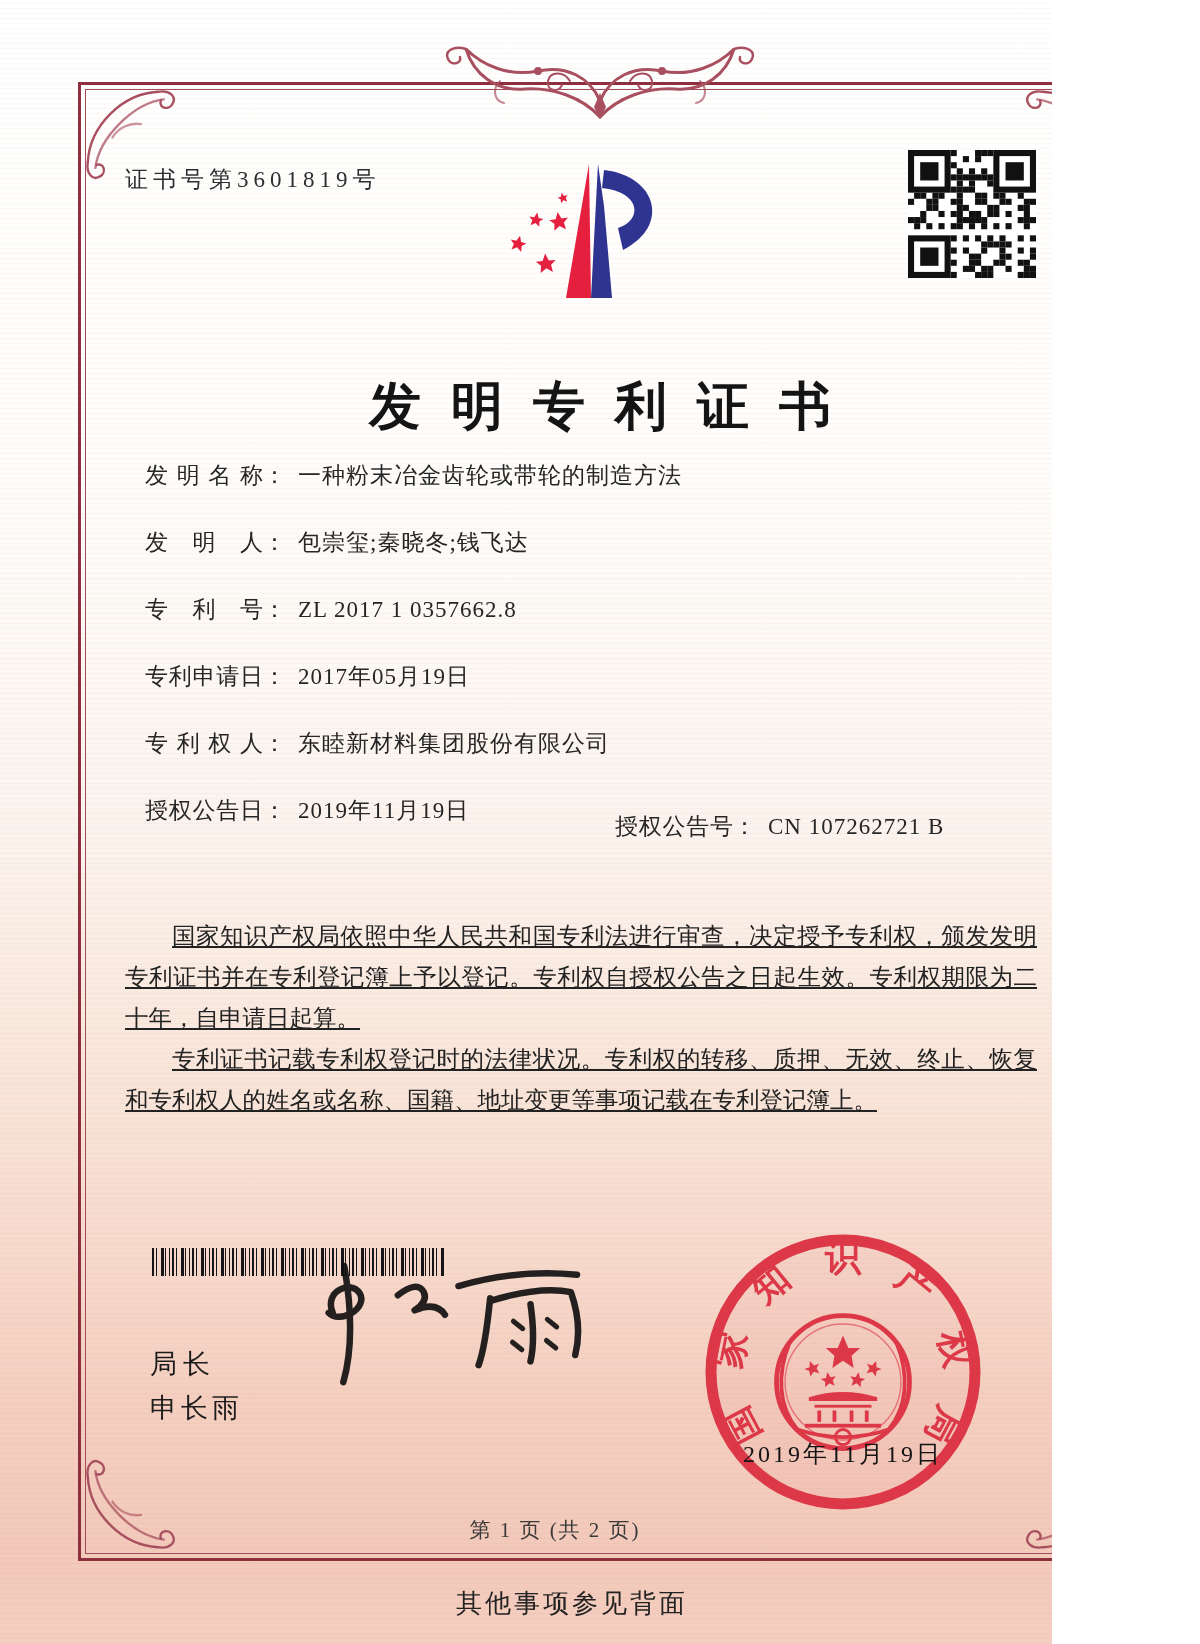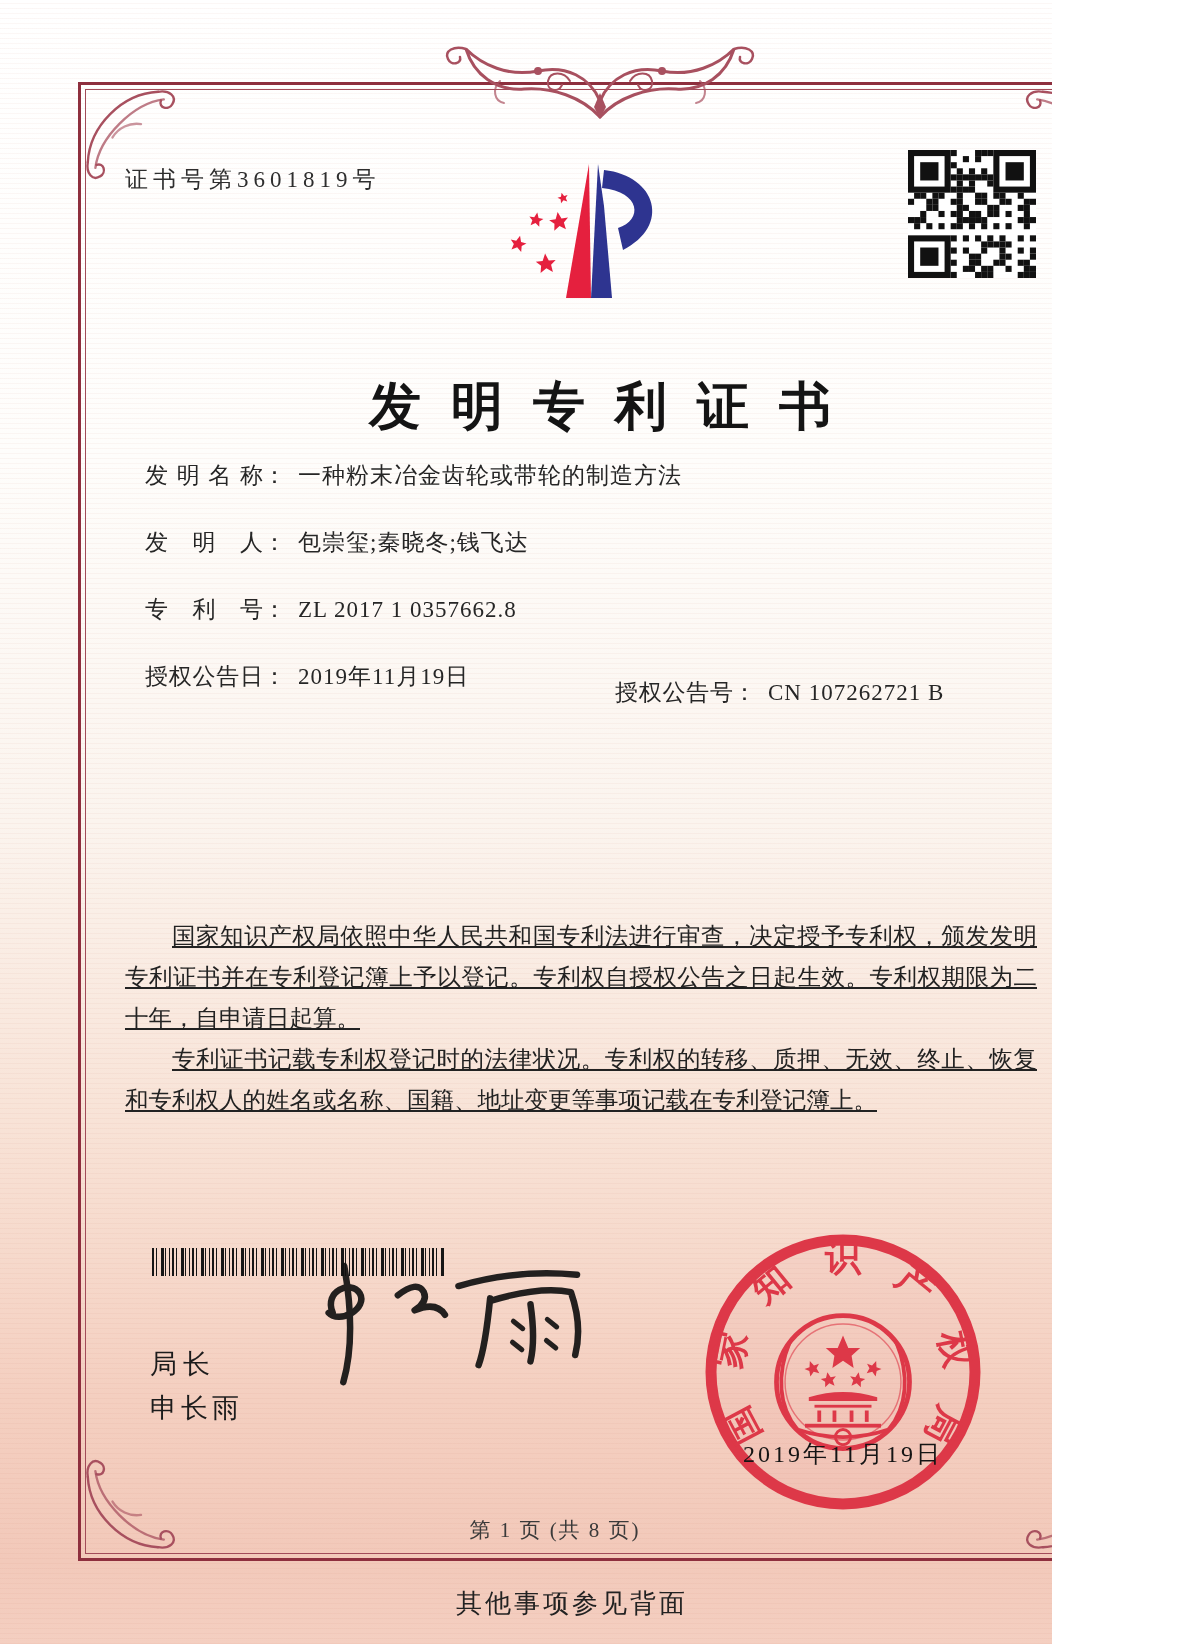--- a/index.html
+++ b/index.html
@@ -275,20 +275,26 @@
   <div class="abs fields">
     <div class="field-row">
       <span class="field-label">发明名称</span><span class="field-colon">：</span><span class="field-value">一种粉末冶金齿轮或带轮的制造方法</span>
     </div>
     <div class="field-row">
       <span class="field-label">发明人</span><span class="field-colon">：</span><span class="field-value">包崇玺;秦晓冬;钱飞达</span>
     </div>
     <div class="field-row">
       <span class="field-label">专利号</span><span class="field-colon">：</span><span class="field-value">ZL 2017 1 0357662.8</span>
     </div>
+    <div class="field-row">
+      <span class="field-label">专利申请日</span><span class="field-colon">：</span><span class="field-value">2017年05月19日</span>
+    </div>
+    <div class="field-row">
+      <span class="field-label">专利权人</span><span class="field-colon">：</span><span class="field-value">东睦新材料集团股份有限公司</span>
+    </div>
     <div class="field-row grant">
       <span class="field-label">授权公告日</span><span class="field-colon">：</span><span class="field-value">2019年11月19日</span>
       <span class="grant-col2">
         <span class="field-label">授权公告号</span><span class="field-colon">：</span><span class="field-value">CN 107262721 B</span>
       </span>
     </div>
   </div>
 
   <div class="abs paras">
     <p>国家知识产权局依照中华人民共和国专利法进行审查，决定授予专利权，颁发发明专利证书并在专利登记簿上予以登记。专利权自授权公告之日起生效。专利权期限为二十年，自申请日起算。</p>
@@ -346,16 +352,16 @@
       <rect x="23" y="30" width="4" height="12" stroke="none"></rect>
       <rect x="-40" y="44" width="80" height="4" stroke="none"></rect>
       <circle cx="0" cy="58" r="8" fill="none" stroke-width="3"></circle>
       <path d="M-56,-42 C-70,-8 -68,26 -48,50" fill="none" stroke-width="4"></path>
       <path d="M56,-42 C70,-8 68,26 48,50" fill="none" stroke-width="4"></path>
       <path d="M-48,50 Q0,66 48,50" fill="none" stroke-width="4"></path>
     </g>
   </svg>
   <div class="abs seal-date">2019年11月19日</div>
 
-  <div class="abs pageno">第 1 页 (共 8 页)</div>
+  <div class="abs pageno">第 1 页 (共 2 页)</div>
   <div class="abs backnote">其他事项参见背面</div>
 
 </div>
 
 </body></html>

